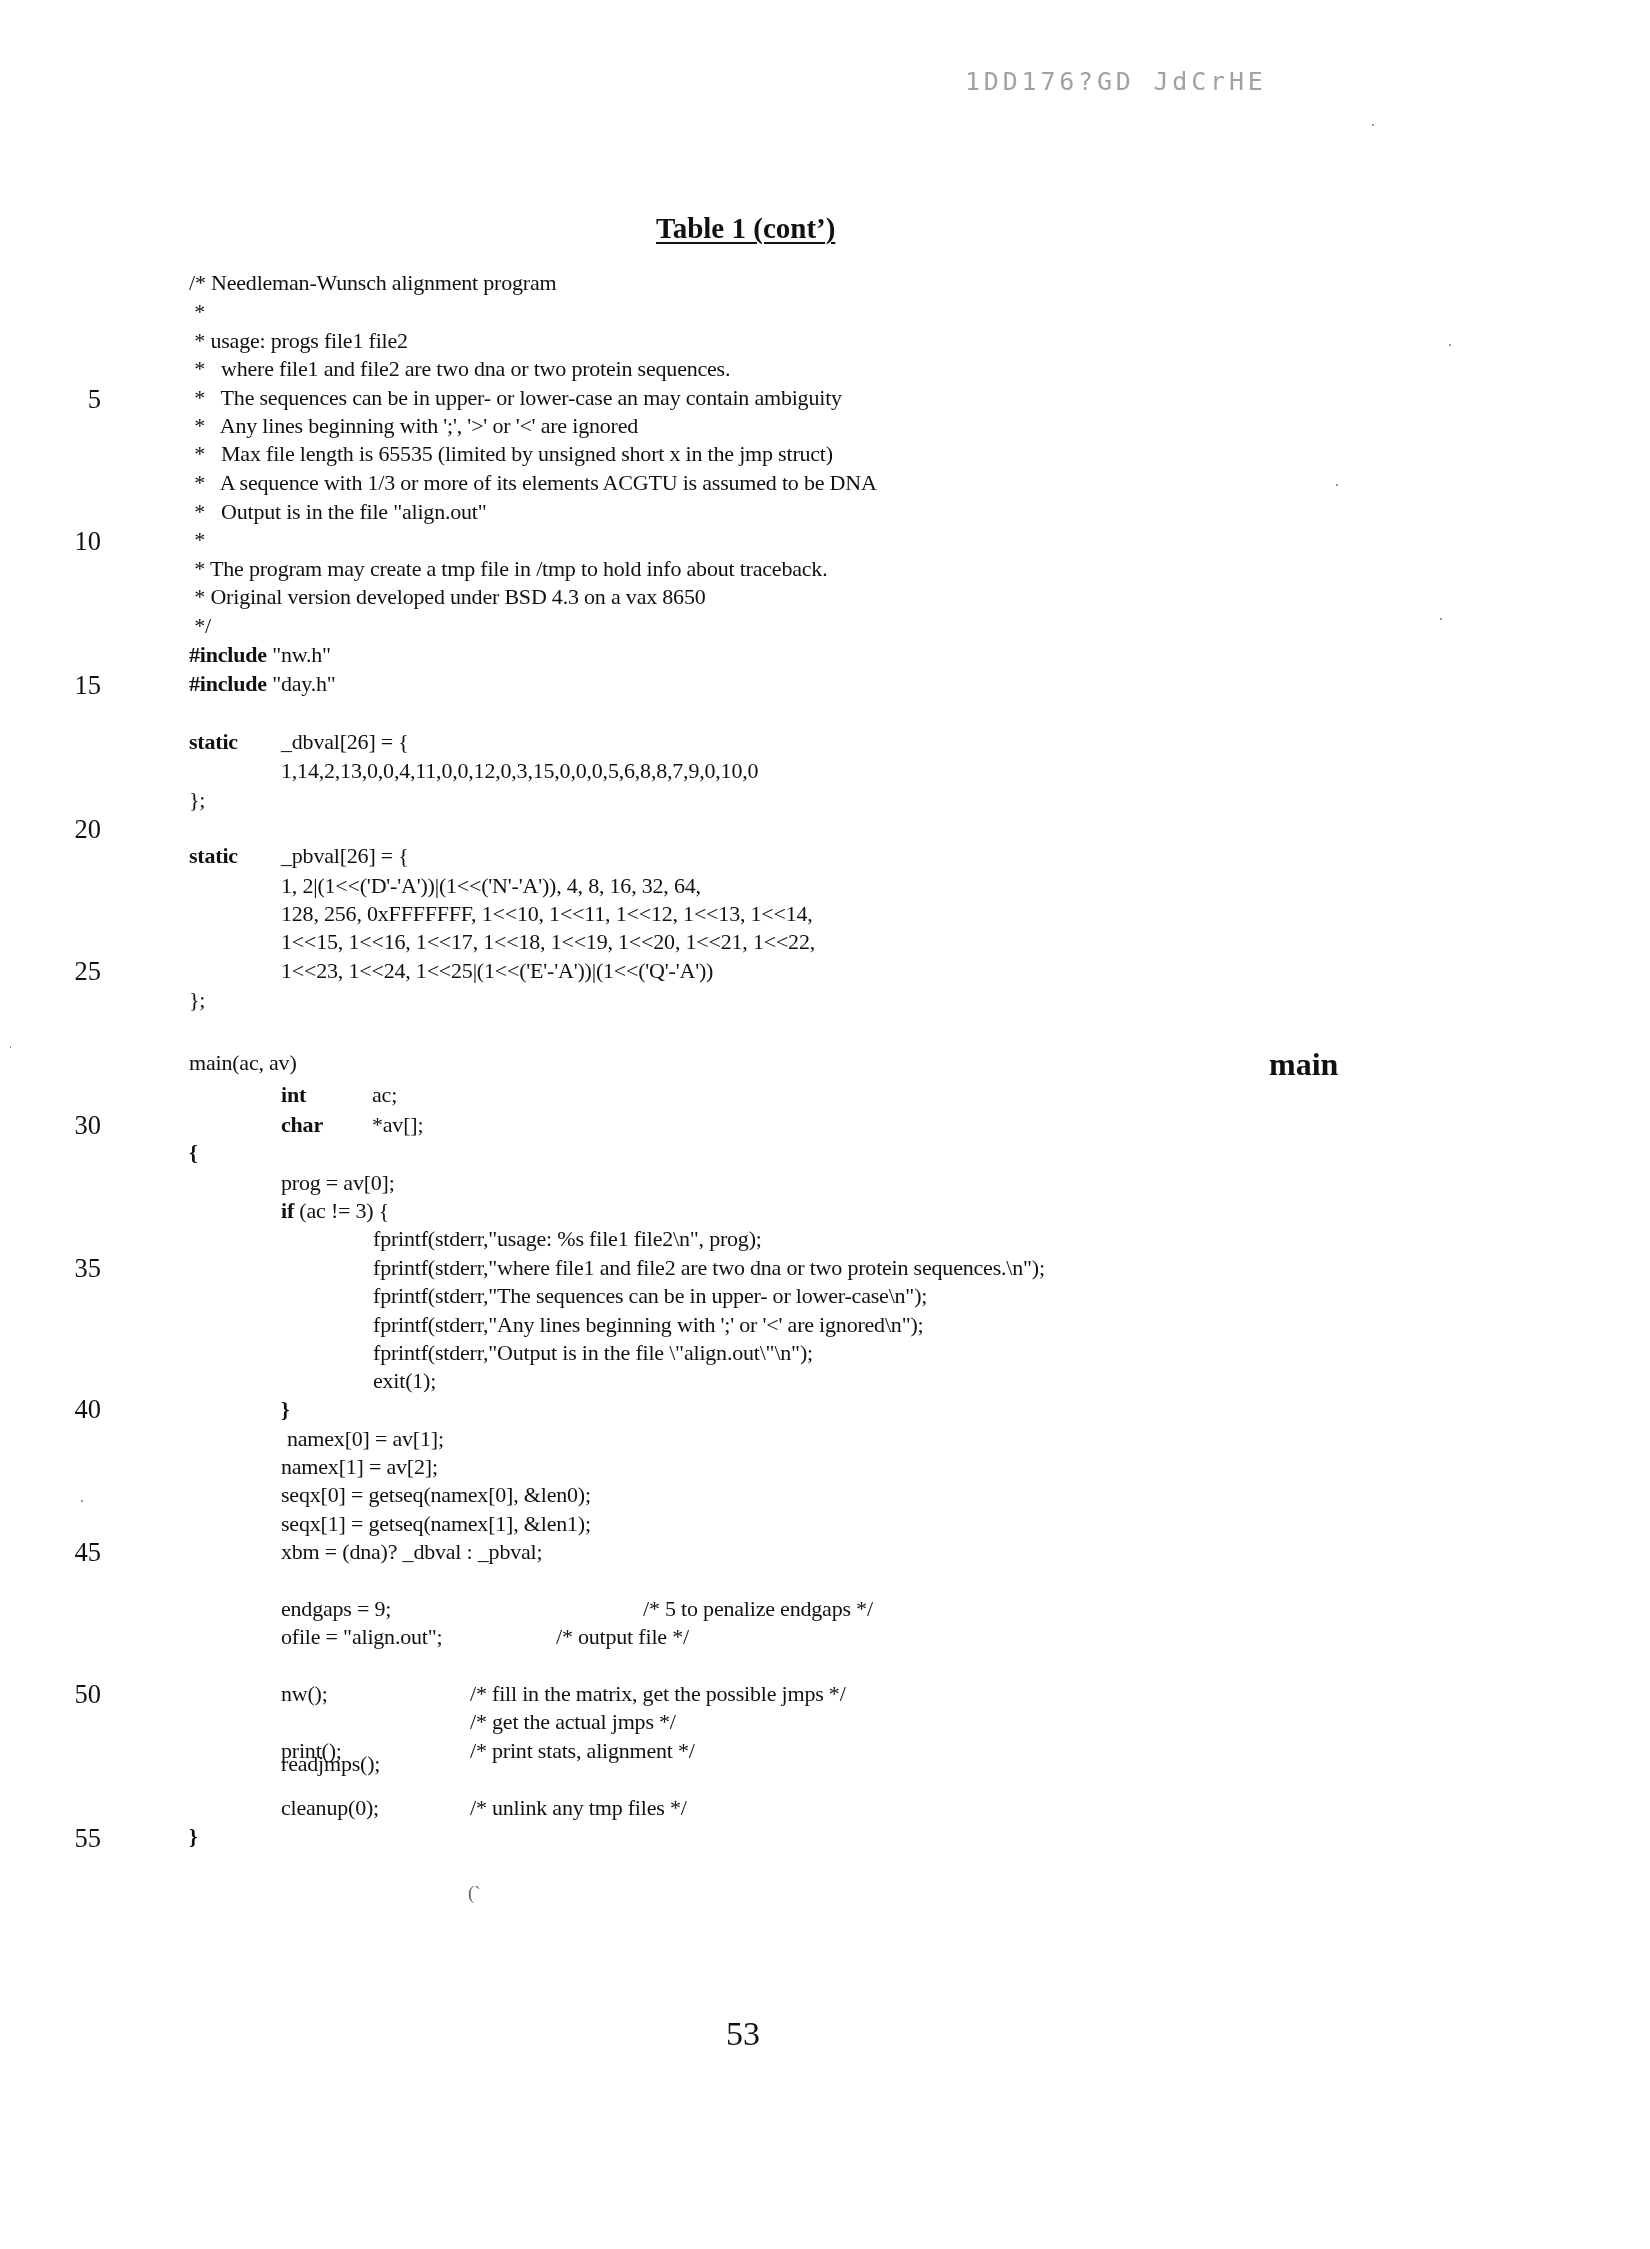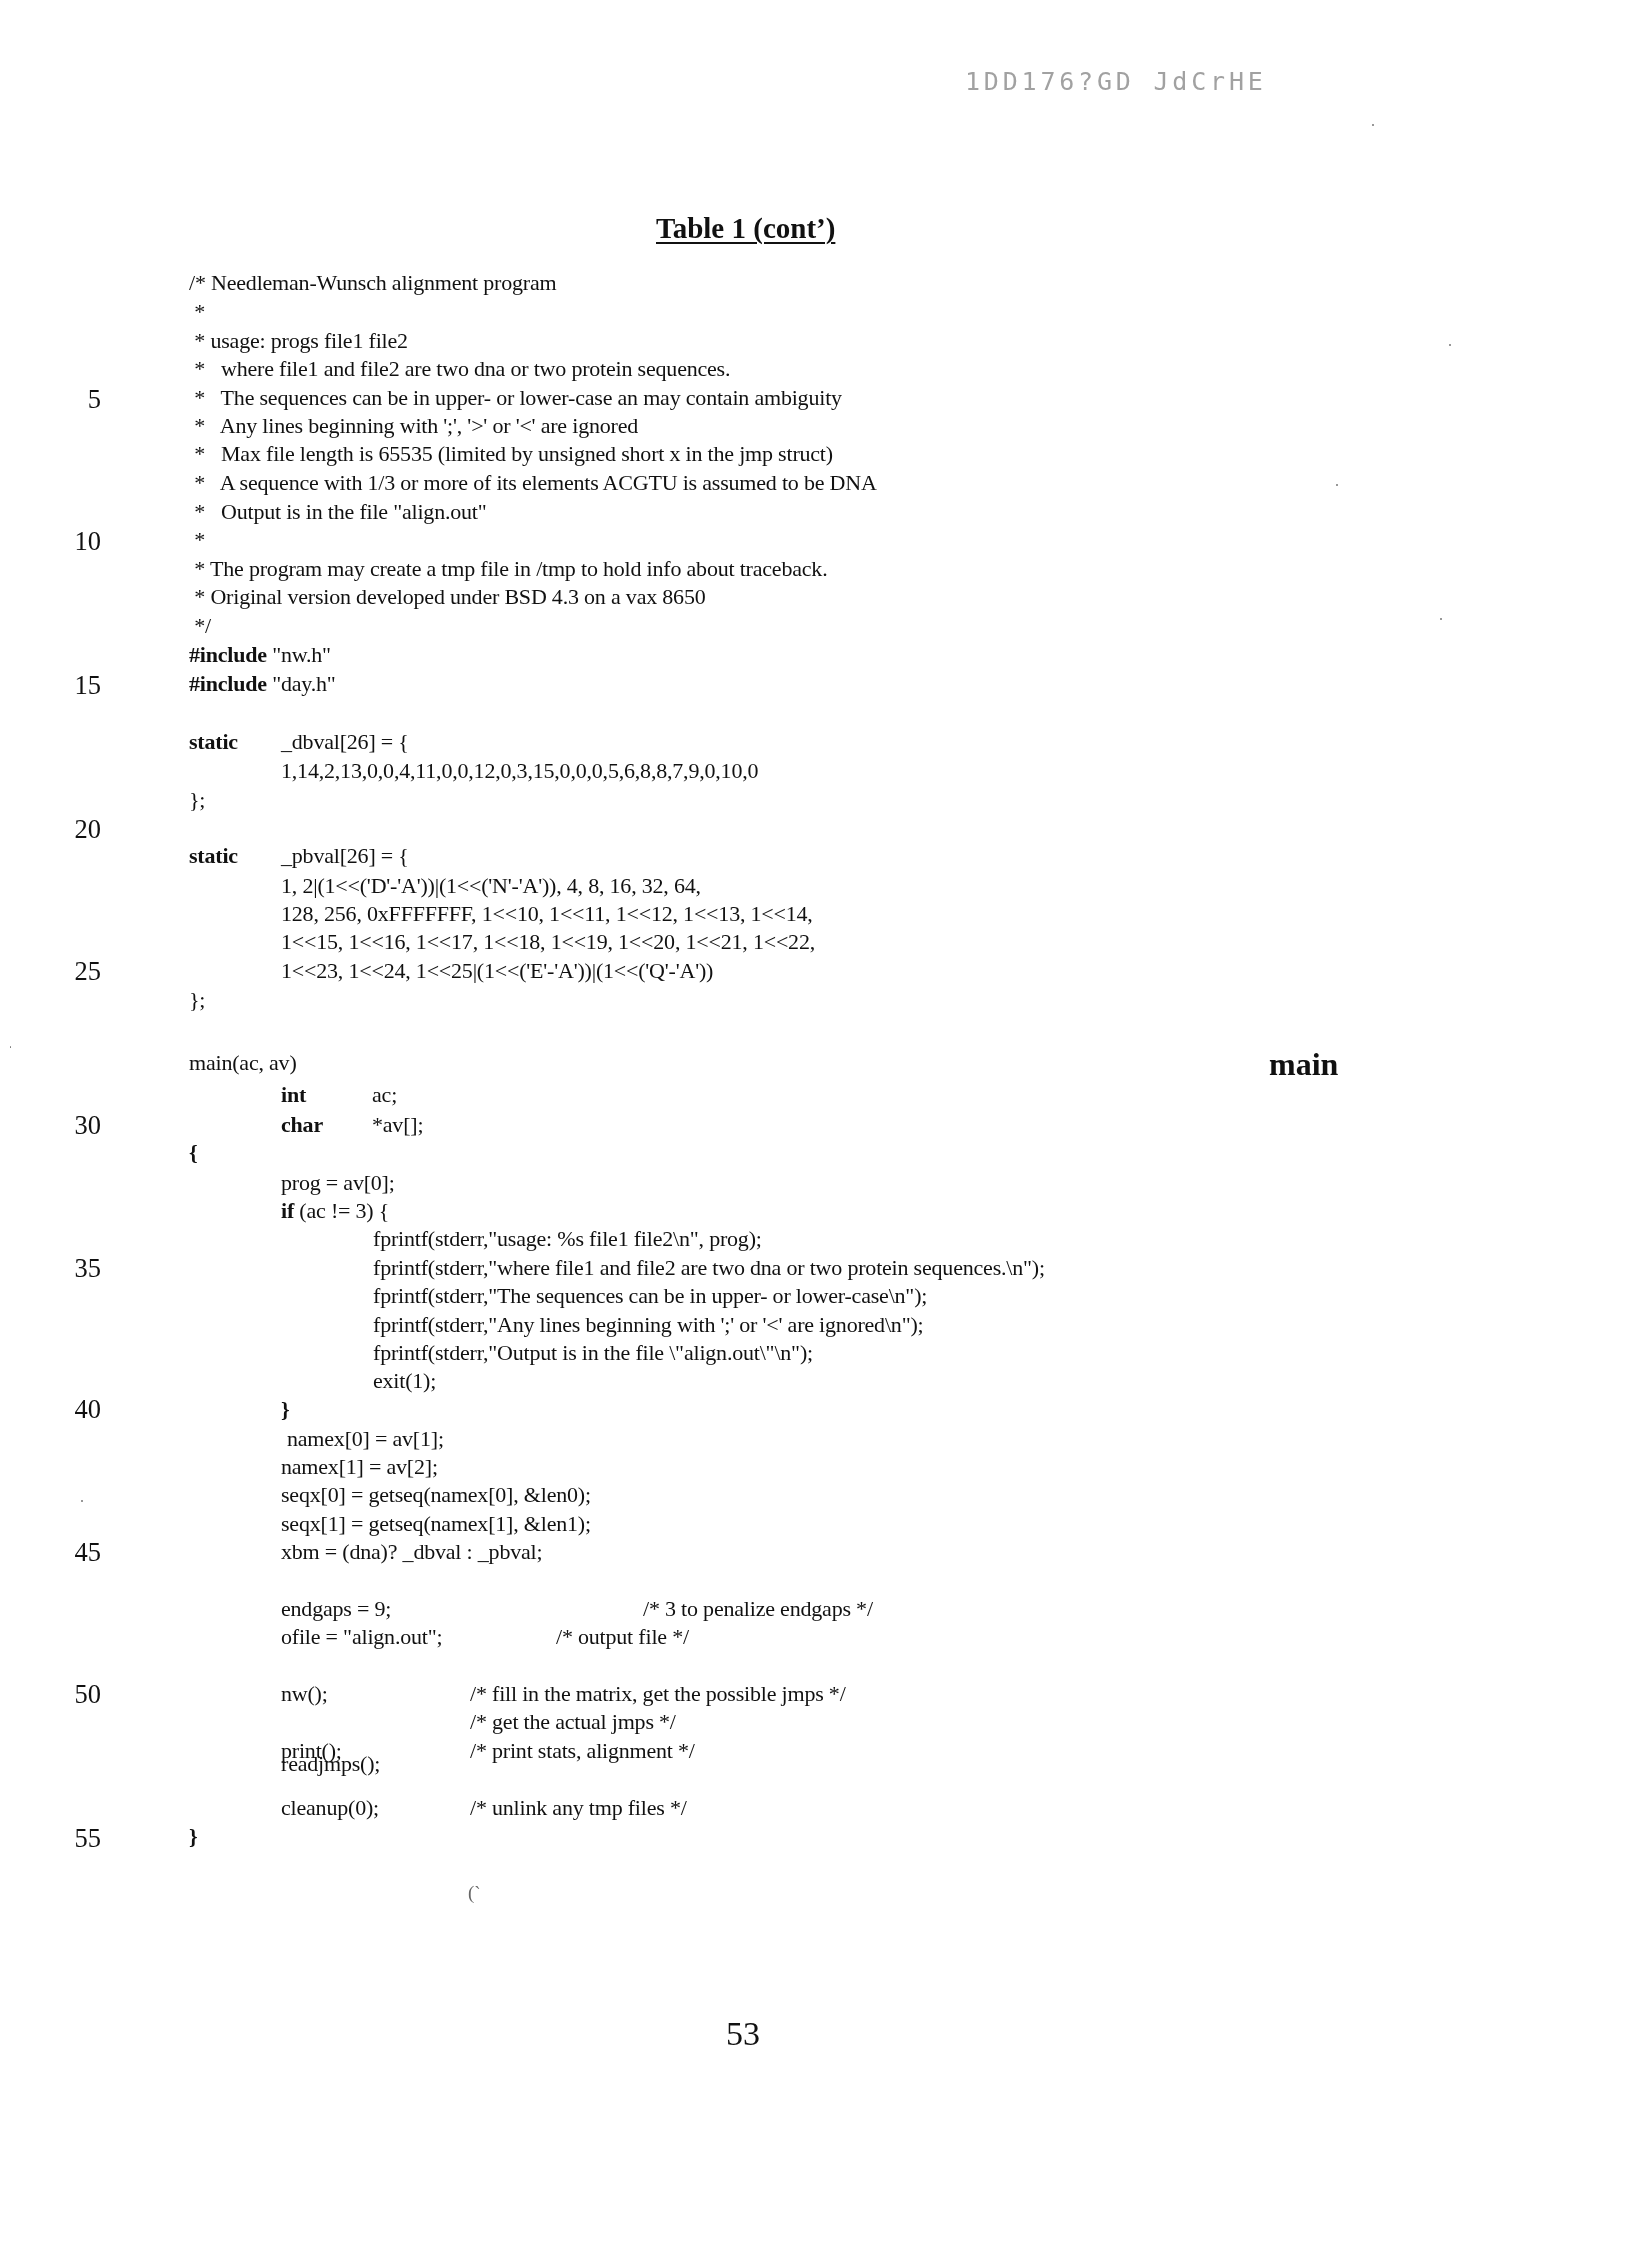--- a/index.html
+++ b/index.html
@@ -88,21 +88,21 @@
 <div class="abs code" style="left:373px; top:1370px;">exit(1);</div>
 <div class="abs code kw" style="left:281px; top:1399px;">}</div>
 
 <div class="abs code" style="left:287px; top:1428px;">namex[0] = av[1];</div>
 <div class="abs code" style="left:281px; top:1456px;">namex[1] = av[2];</div>
 <div class="abs code" style="left:281px; top:1484px;">seqx[0] = getseq(namex[0], &amp;len0);</div>
 <div class="abs code" style="left:281px; top:1513px;">seqx[1] = getseq(namex[1], &amp;len1);</div>
 <div class="abs code" style="left:281px; top:1541px;">xbm = (dna)? _dbval : _pbval;</div>
 
 <div class="abs code" style="left:281px; top:1598px;">endgaps = 9;</div>
-<div class="abs code" style="left:643px; top:1598px;">/* 3 to penalize endgaps */</div>
+<div class="abs code" style="left:643px; top:1598px;">/* 5 to penalize endgaps */</div>
 <div class="abs code" style="left:281px; top:1626px;">ofile = "align.out";</div>
 <div class="abs code" style="left:556px; top:1626px;">/* output file */</div>
 
 <div class="abs code" style="left:281px; top:1683px;">nw();</div>
 <div class="abs code" style="left:470px; top:1683px;">/* fill in the matrix, get the possible jmps */</div>
 <div class="abs code" style="left:281px; top:1711px;margin-top:42px;">readjmps();</div>
 <div class="abs code" style="left:470px; top:1711px;">/* get the actual jmps */</div>
 <div class="abs code" style="left:281px; top:1740px;">print();</div>
 <div class="abs code" style="left:470px; top:1740px;">/* print stats, alignment */</div>
 

